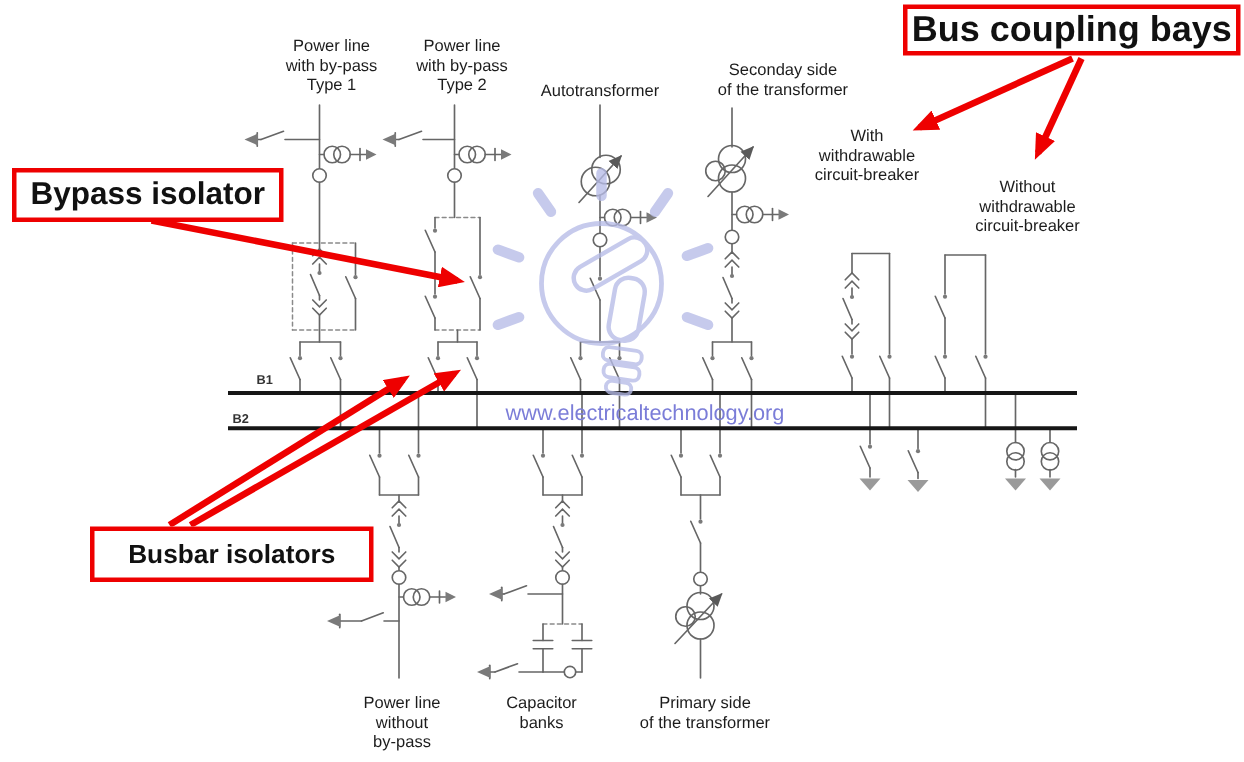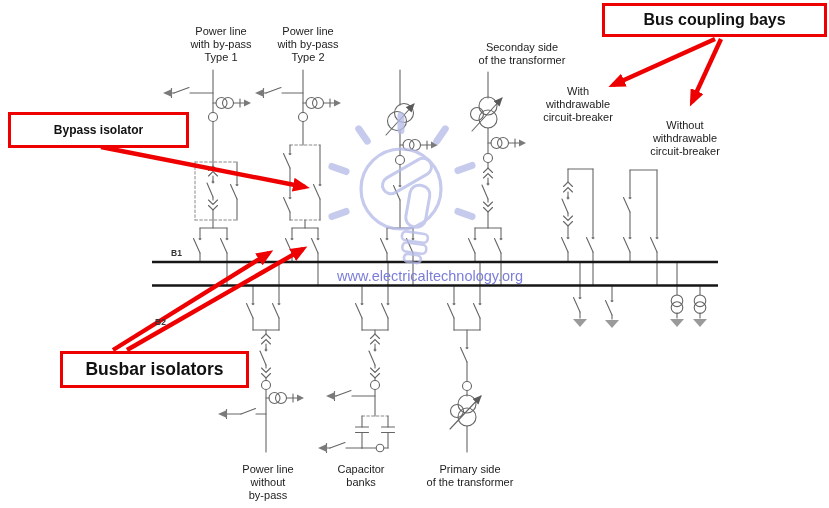--- a/index.html
+++ b/index.html
@@ -321,42 +321,43 @@
     <line class="red" x1="721" y1="39" x2="692" y2="102" marker-end="url(#redArrow)"></line>
   </g>
 </svg>
 
 <div class="lbl" style="left:166px;top:25px;width:110px;">Power line
 with by-pass
 Type 1</div>
 <div class="lbl" style="left:253px;top:25px;width:110px;">Power line
 with by-pass
 Type 2</div>
+<div class="lbl" style="left:335px;top:55px;width:130px;">Autotransformer</div>
 <div class="lbl" style="left:452px;top:41px;width:140px;">Seconday side
 of the transformer</div>
 <div class="lbl" style="left:513px;top:85px;width:130px;">With
 withdrawable
 circuit-breaker</div>
 <div class="lbl" style="left:615px;top:119px;width:140px;">Without
 withdrawable
 circuit-breaker</div>
 <div class="lbl" style="left:213px;top:463px;width:110px;">Power line
 without
 by-pass</div>
 <div class="lbl" style="left:311px;top:463px;width:100px;">Capacitor
 banks</div>
 <div class="lbl" style="left:395px;top:463px;width:150px;">Primary side
 of the transformer</div>
 <div class="buslbl" style="left:155px;top:248px;margin-left:16px;">B1</div>
-<div class="buslbl" style="left:155px;top:274px;margin-top:43px;">B2</div>
+<div class="buslbl" style="left:155px;top:274px;">B2</div>
 <div class="wm-text" style="left:328px;top:268px;width:204px;">www.electricaltechnology.org</div>
 
-<div class="callout" style="left:8px;top:112px;width:181px;height:36px;font-size:12px;">
+<div class="callout" style="left:8px;top:112px;width:181px;height:36px;font-size:21px;">
   <span>Bypass isolator</span>
 </div>
-<div class="callout" style="left:602px;top:3px;width:225px;height:34px;font-size:16px;">
+<div class="callout" style="left:602px;top:3px;width:225px;height:34px;font-size:24px;">
   <span>Bus coupling bays</span>
 </div>
 <div class="callout" style="left:60px;top:351px;width:189px;height:37px;font-size:17.5px;">
   <span>Busbar isolators</span>
 </div>
 
 </div>
 
 </body></html>

